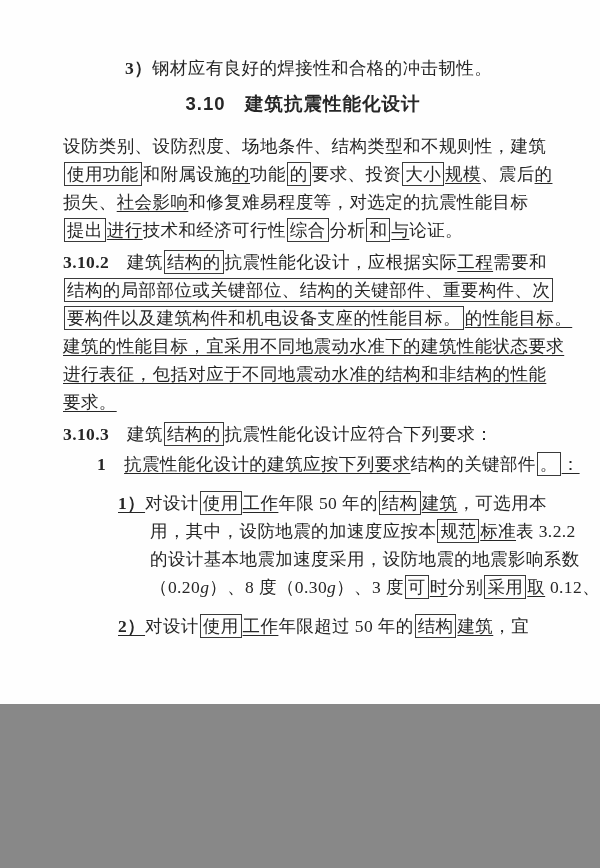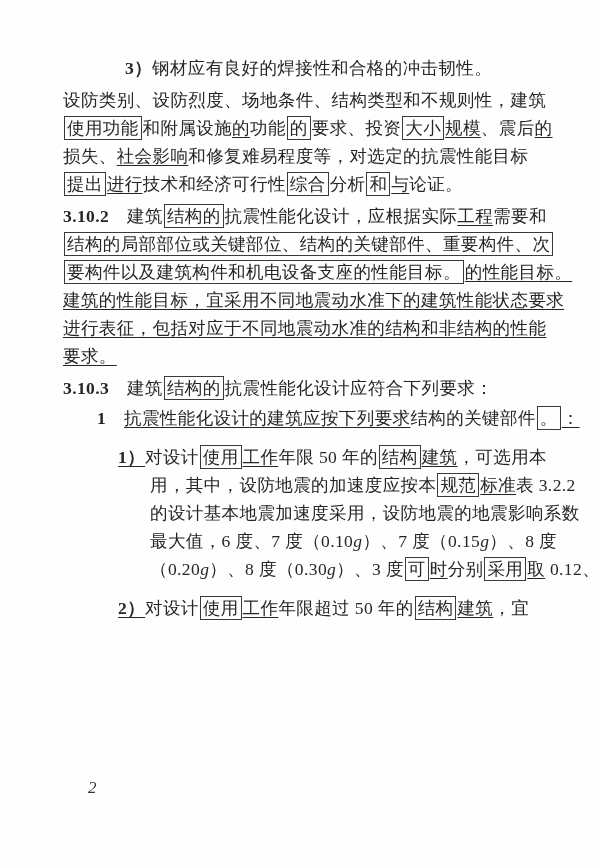--- a/index.html
+++ b/index.html
@@ -1,17 +1,17 @@
 <!DOCTYPE html>
 <html><head>
 <meta charset="utf-8">
 <style>
   html,body{margin:0;padding:0;background:#888;}
   .page{
-    width:600px;height:868px;background:#fefefe;position:relative;
+    width:600px;height:704px;background:#fefefe;position:relative;
     font-family:"Liberation Serif","DejaVu Serif",serif;color:#262626;
     overflow:hidden;margin:0 auto;
   }
   .content{position:absolute;left:63px;top:54px;width:480px;}
   .line{line-height:28px;height:28px;white-space:nowrap;font-size:17.5px;letter-spacing:0.4px;}
   .seg{display:inline;}
   .seg.b{font-weight:bold;}
   .seg.i{font-style:italic;}
   .seg.u{text-decoration:underline;text-underline-offset:3px;text-decoration-thickness:1px;}
   .seg.bu{font-weight:bold;text-decoration:underline;text-underline-offset:3px;text-decoration-thickness:1px;}
@@ -35,20 +35,23 @@
   }
 </style>
 </head>
 <body>
 
 <div class="page">
   <main class="content" id="content">
       <div class="blk t-intro">
         <div class="line first"><span class="seg b">3）</span><span class="seg p">钢材应有良好的焊接性和合格的冲击韧性。</span></div>
       </div>
+      <div class="blk t-heading">
+        <div class="line first"><span class="seg b">3.10　建筑抗震性能化设计</span></div>
+      </div>
       <div class="blk t-clause">
         <div class="line"><span class="seg p">设防类别、设防烈度、场地条件、结构类型和不规则性，建筑</span></div>
         <div class="line"><span class="seg box">使用功能</span><span class="seg p">和附属设施</span><span class="seg u">的</span><span class="seg p">功能</span><span class="seg box">的</span><span class="seg p">要求、投资</span><span class="seg box">大小</span><span class="seg u">规模</span><span class="seg p">、震后</span><span class="seg u">的</span></div>
         <div class="line"><span class="seg p">损失、</span><span class="seg u">社会影响</span><span class="seg p">和修复难易程度等，对选定的抗震性能目标</span></div>
         <div class="line"><span class="seg box">提出</span><span class="seg u">进行</span><span class="seg p">技术和经济可行性</span><span class="seg box">综合</span><span class="seg p">分析</span><span class="seg box">和</span><span class="seg u">与</span><span class="seg p">论证。</span></div>
       </div>
       <div class="blk t-clause">
         <div class="line first"><span class="seg b">3.10.2　</span><span class="seg p">建筑</span><span class="seg box">结构的</span><span class="seg p">抗震性能化设计，应根据实际</span><span class="seg u">工程</span><span class="seg p">需要和</span></div>
         <div class="line"><span class="seg box">结构的局部部位或关键部位、结构的关键部件、重要构件、次</span></div>
         <div class="line"><span class="seg box">要构件以及建筑构件和机电设备支座的性能目标。</span><span class="seg u">的性能目标。</span></div>
@@ -59,21 +62,20 @@
       <div class="blk t-clause">
         <div class="line first"><span class="seg b">3.10.3　</span><span class="seg p">建筑</span><span class="seg box">结构的</span><span class="seg p">抗震性能化设计应符合下列要求：</span></div>
       </div>
       <div class="blk t-level1">
         <div class="line first"><span class="seg b">1</span><span class="seg p">　</span><span class="seg u">抗震性能化设计的建筑应按下列要求</span><span class="seg p">结构的关键部件</span><span class="seg box">。</span><span class="seg u">：</span></div>
       </div>
       <div class="blk t-level2">
         <div class="line first"><span class="seg bu">1）</span><span class="seg p">对设计</span><span class="seg box">使用</span><span class="seg u">工作</span><span class="seg p">年限 50 年的</span><span class="seg box">结构</span><span class="seg u">建筑</span><span class="seg p">，可选用本</span></div>
         <div class="line"><span class="seg p">用，其中，设防地震的加速度应按本</span><span class="seg box">规范</span><span class="seg u">标准</span><span class="seg p">表 3.2.2</span></div>
         <div class="line"><span class="seg p">的设计基本地震加速度采用，设防地震的地震影响系数</span></div>
-        <div class="line"><span class="seg p">最大值，6 度、7 度（0.10</span><span class="seg i">g</span><span class="seg p">）、7 度（0.15</span><span class="seg i">g</span><span class="seg p">）、8 度</span></div>
         <div class="line"><span class="seg p">（0.20</span><span class="seg i">g</span><span class="seg p">）、8 度（0.30</span><span class="seg i">g</span><span class="seg p">）、3 度</span><span class="seg box">可</span><span class="seg u">时</span><span class="seg p">分别</span><span class="seg box">采用</span><span class="seg u">取</span><span class="seg p"> 0.12、</span></div>
       </div>
       <div class="blk t-level2">
         <div class="line first"><span class="seg bu">2）</span><span class="seg p">对设计</span><span class="seg box">使用</span><span class="seg u">工作</span><span class="seg p">年限超过 50 年的</span><span class="seg box">结构</span><span class="seg u">建筑</span><span class="seg p">，宜</span></div>
       </div>
     </main>
   <div class="page-num">2</div>
 </div>
 
 </body></html>

